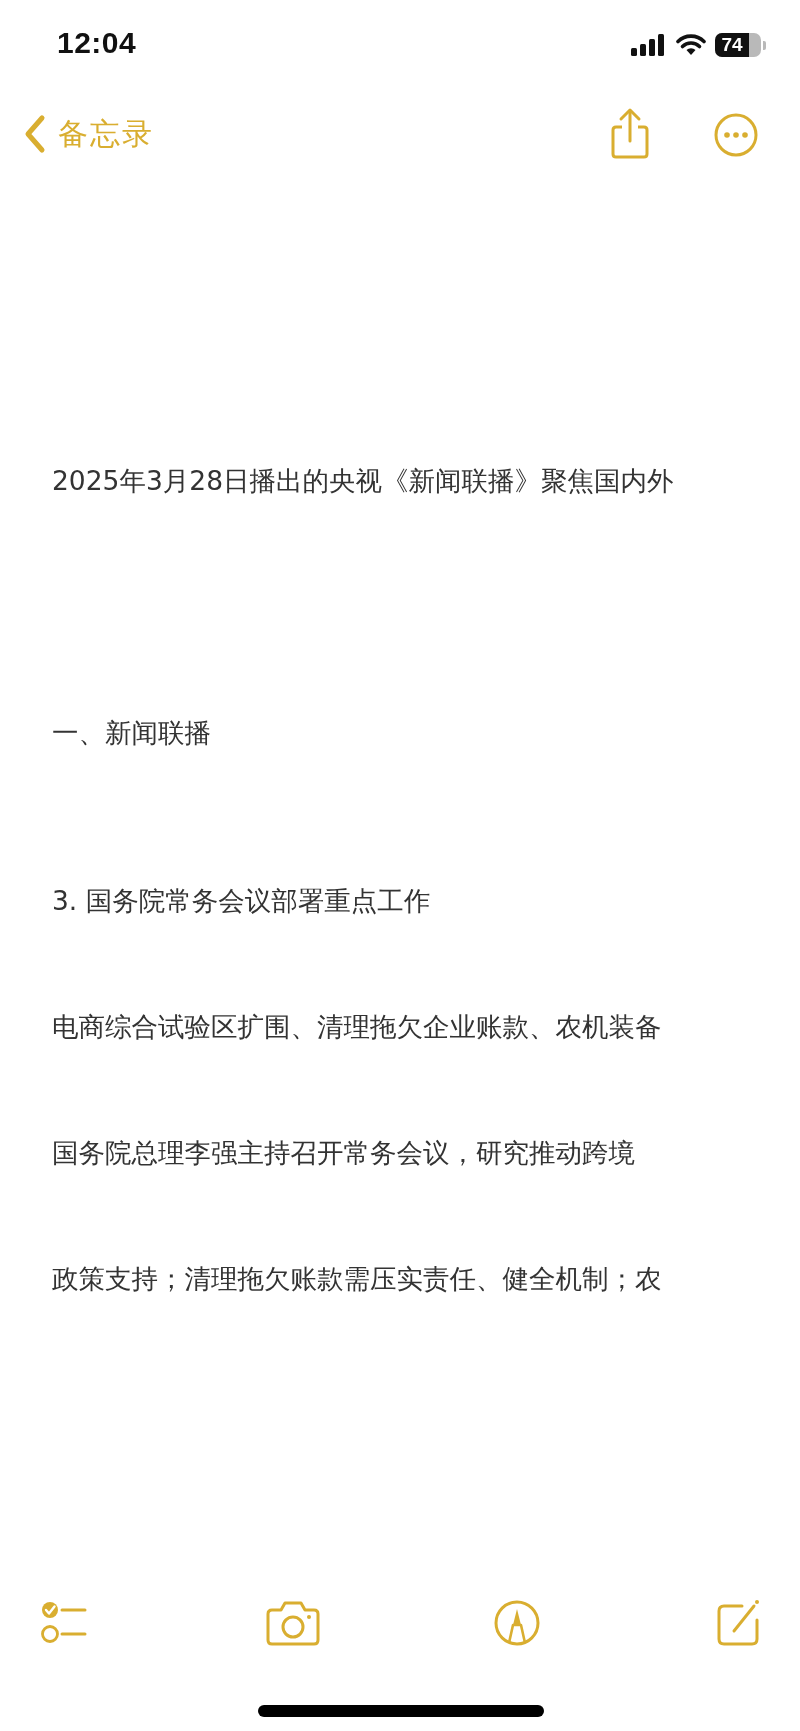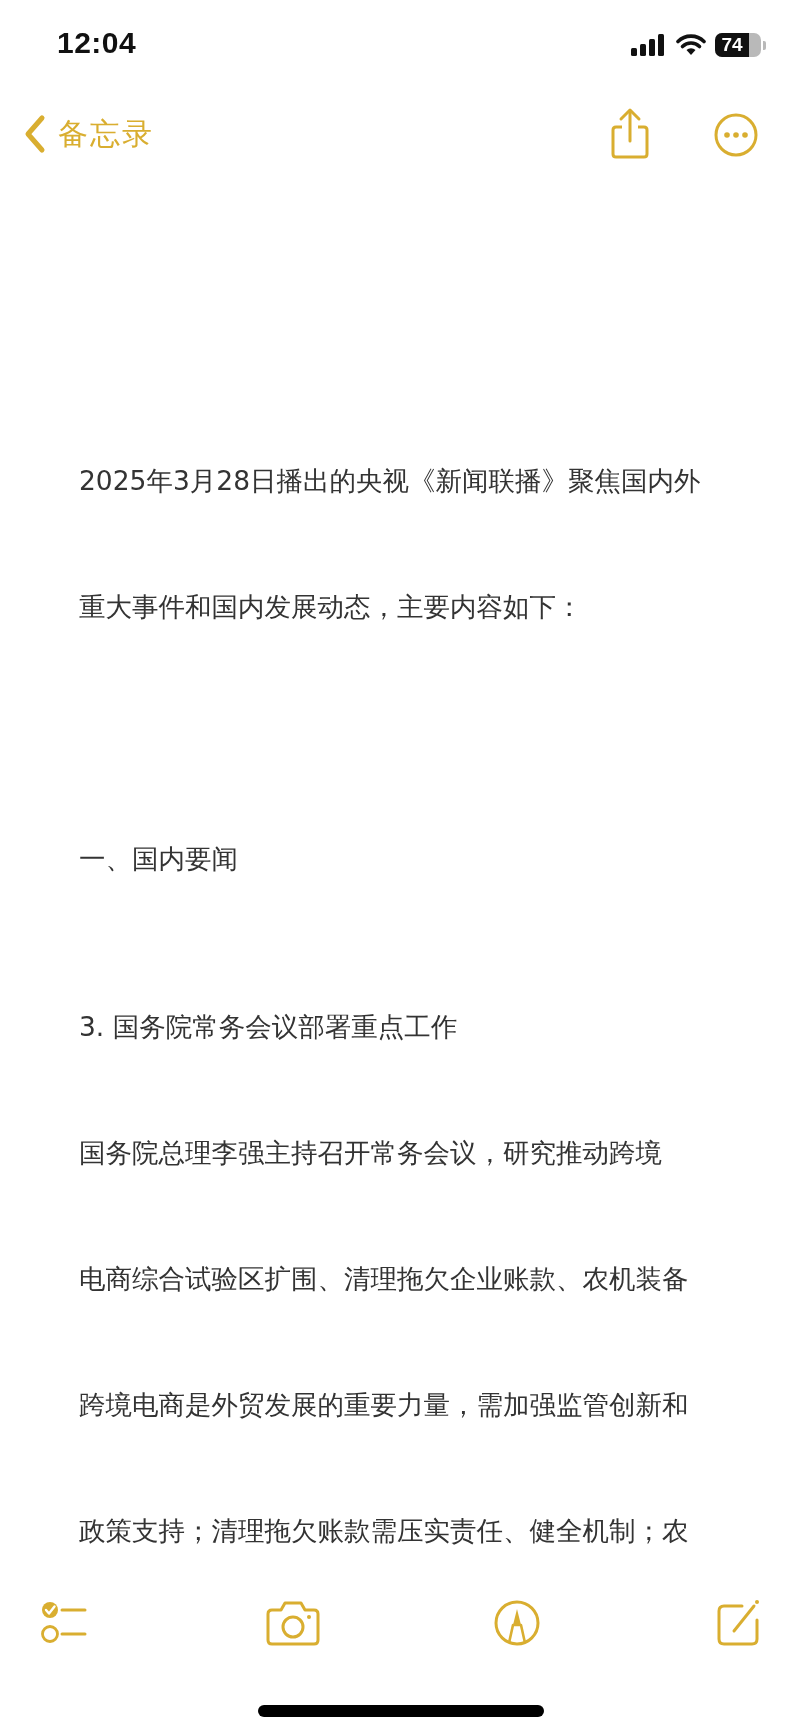--- a/index.html
+++ b/index.html
@@ -96,21 +96,20 @@
     font-size: 26.5px;
     line-height: 42px;
     color: #333333;
     white-space: pre-wrap;
     word-break: break-all;
   }
   .note-line {
     display: block;
     height: 42px;
     white-space: nowrap;
-    margin-left: 27px;
   }
   .blank { height: 42px; }
 
   .toolbar {
     position: absolute;
     left: 0; top: 1590px;
     width: 800px; height: 70px;
   }
   .tool {
     position: absolute;
@@ -176,28 +175,26 @@
       <circle cx="24" cy="24" r="20" stroke="#D9AE30" stroke-width="3" fill="none"></circle>
       <circle cx="15" cy="24" r="2.8" fill="#D9AE30"></circle>
       <circle cx="24" cy="24" r="2.8" fill="#D9AE30"></circle>
       <circle cx="33" cy="24" r="2.8" fill="#D9AE30"></circle>
     </svg>
   </div>
 </div>
 
 <div class="note-body">
   <span class="note-line">2025年3月28日播出的央视《新闻联播》聚焦国内外</span>
-  <span class="note-line">重大事件和国内发展动态，主要内容如下：</span>
   <span class="note-line blank"></span>
-  <span class="note-line">一、国内要闻</span>
+  <span class="note-line">一、新闻联播</span>
 
   <span class="note-line">3. 国务院常务会议部署重点工作</span>
+  <span class="note-line">电商综合试验区扩围、清理拖欠企业账款、农机装备</span>
   <span class="note-line">  国务院总理李强主持召开常务会议，研究推动跨境</span>
-  <span class="note-line">电商综合试验区扩围、清理拖欠企业账款、农机装备</span>
-  <span class="note-line">跨境电商是外贸发展的重要力量，需加强监管创新和</span>
   <span class="note-line">政策支持；清理拖欠账款需压实责任、健全机制；农</span>
   
   
   
 
   
   
   
   
   

